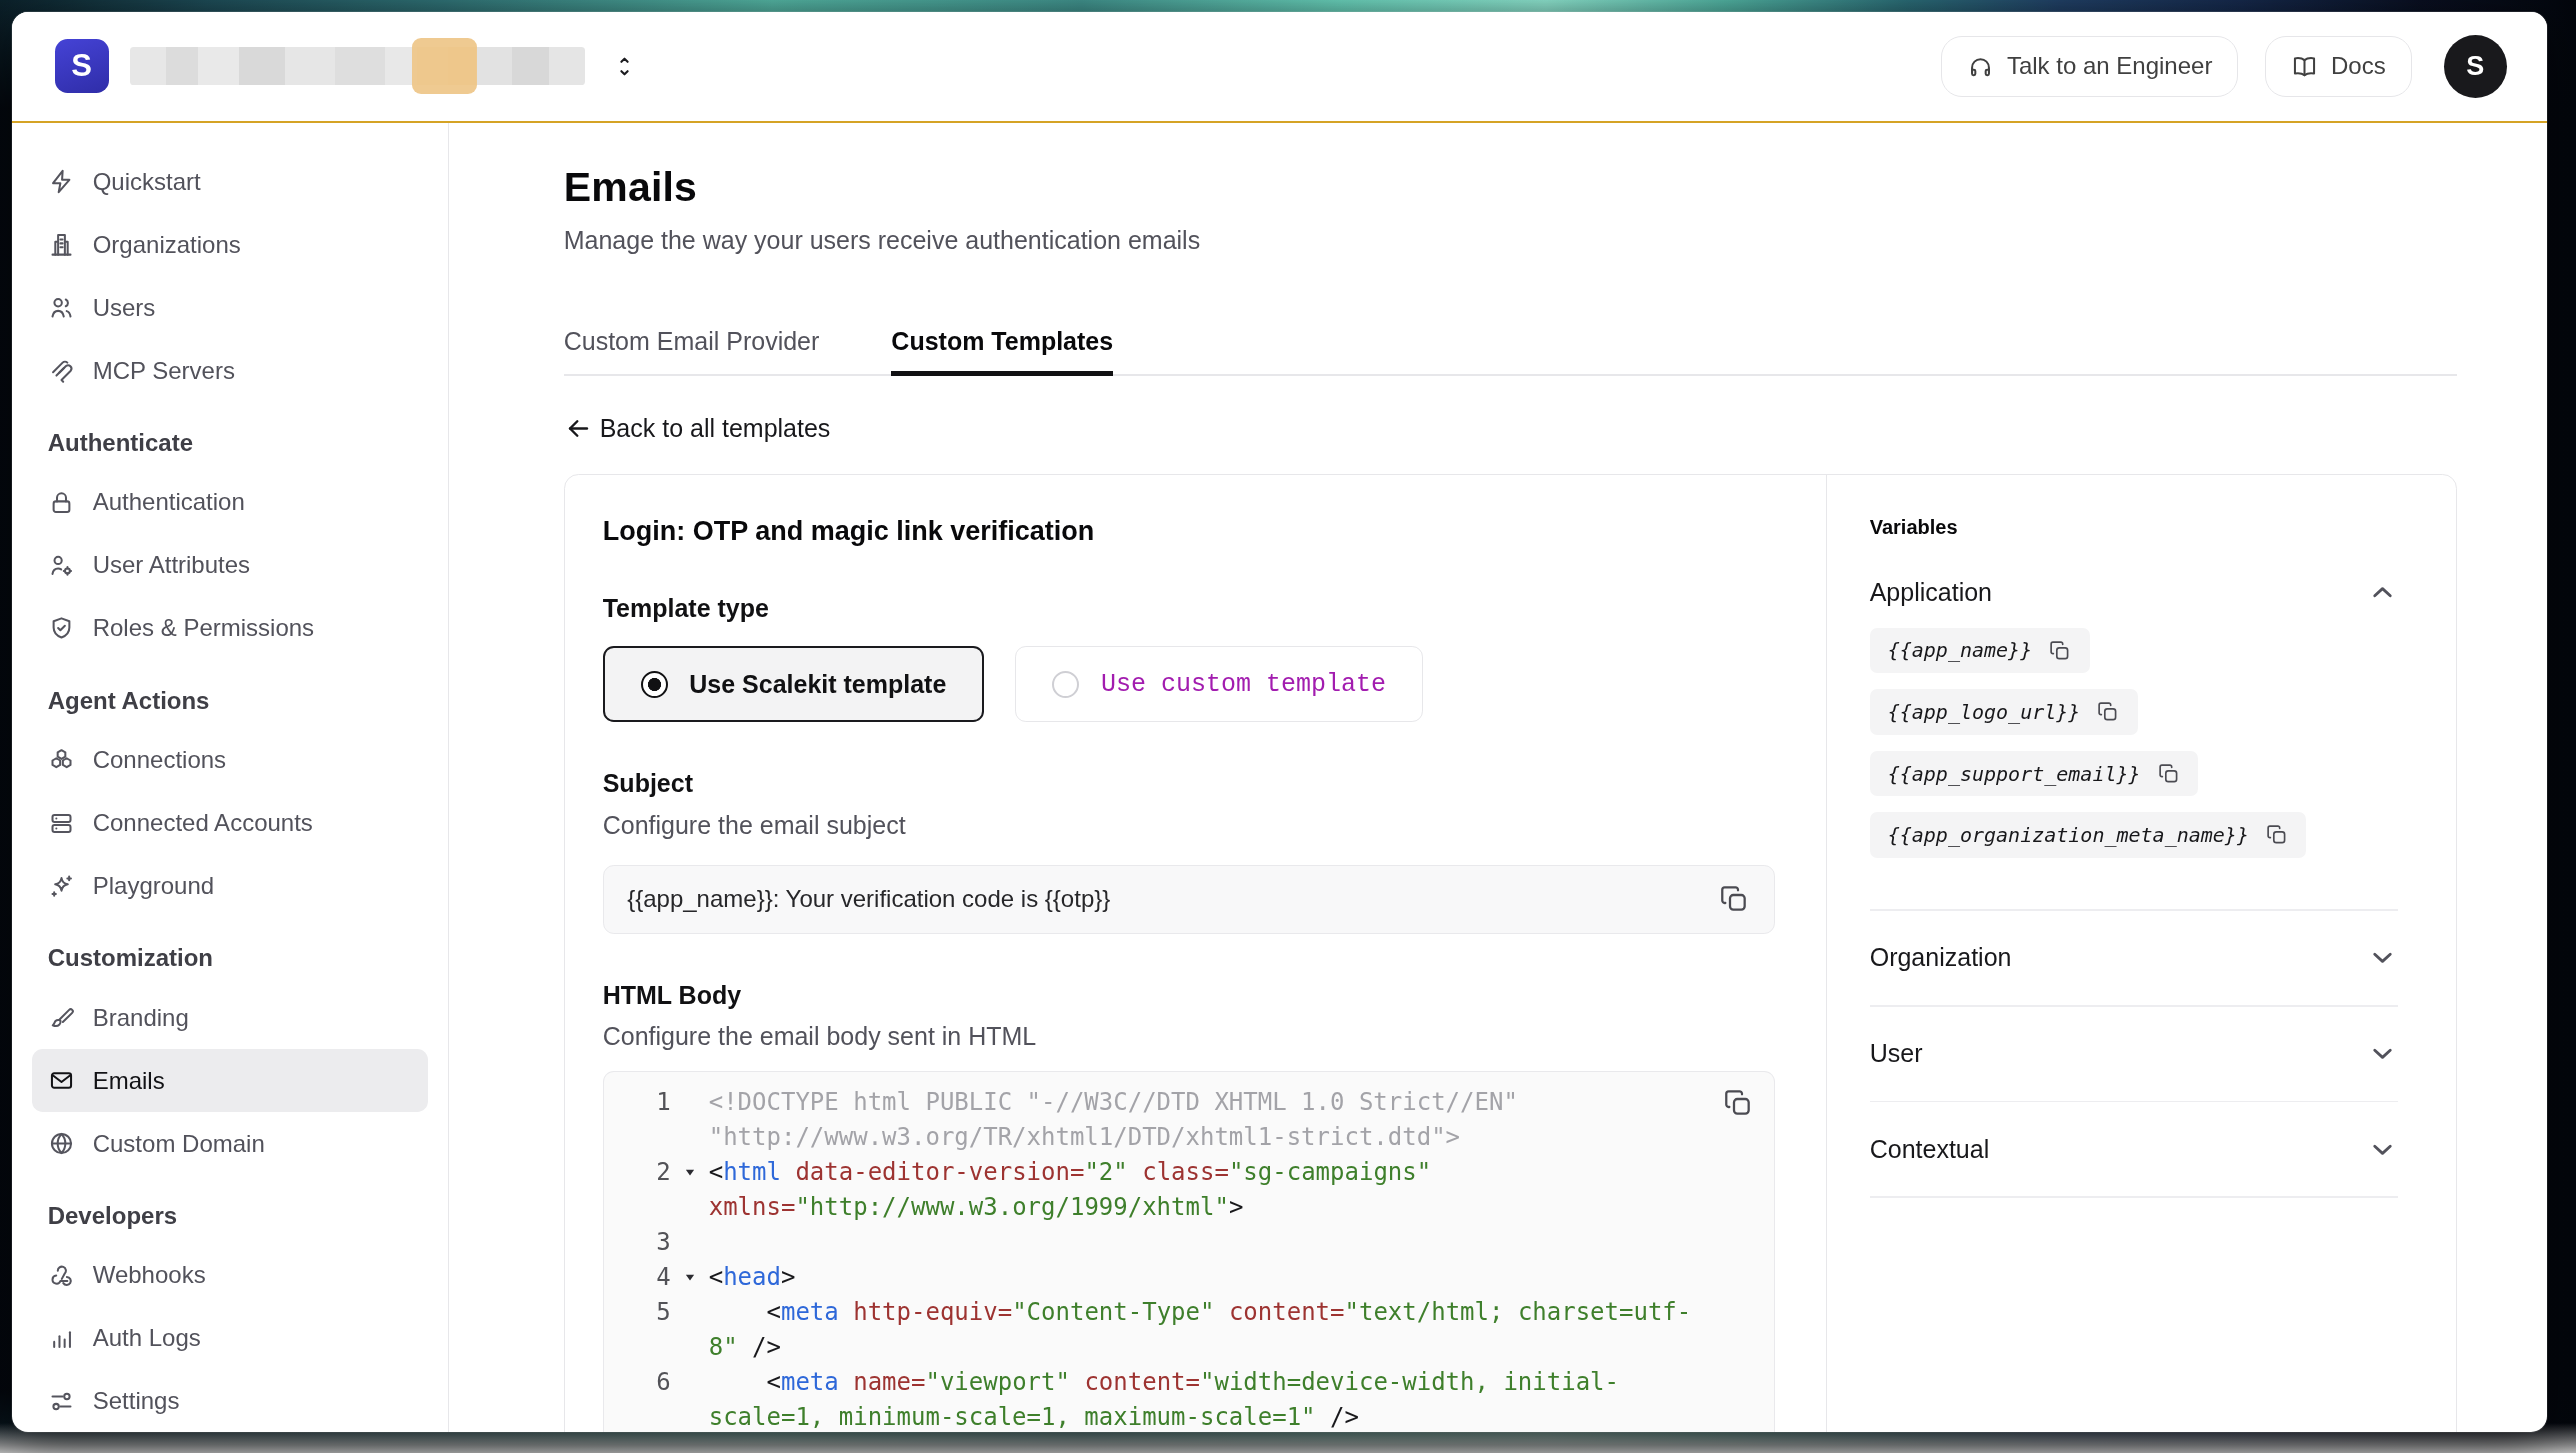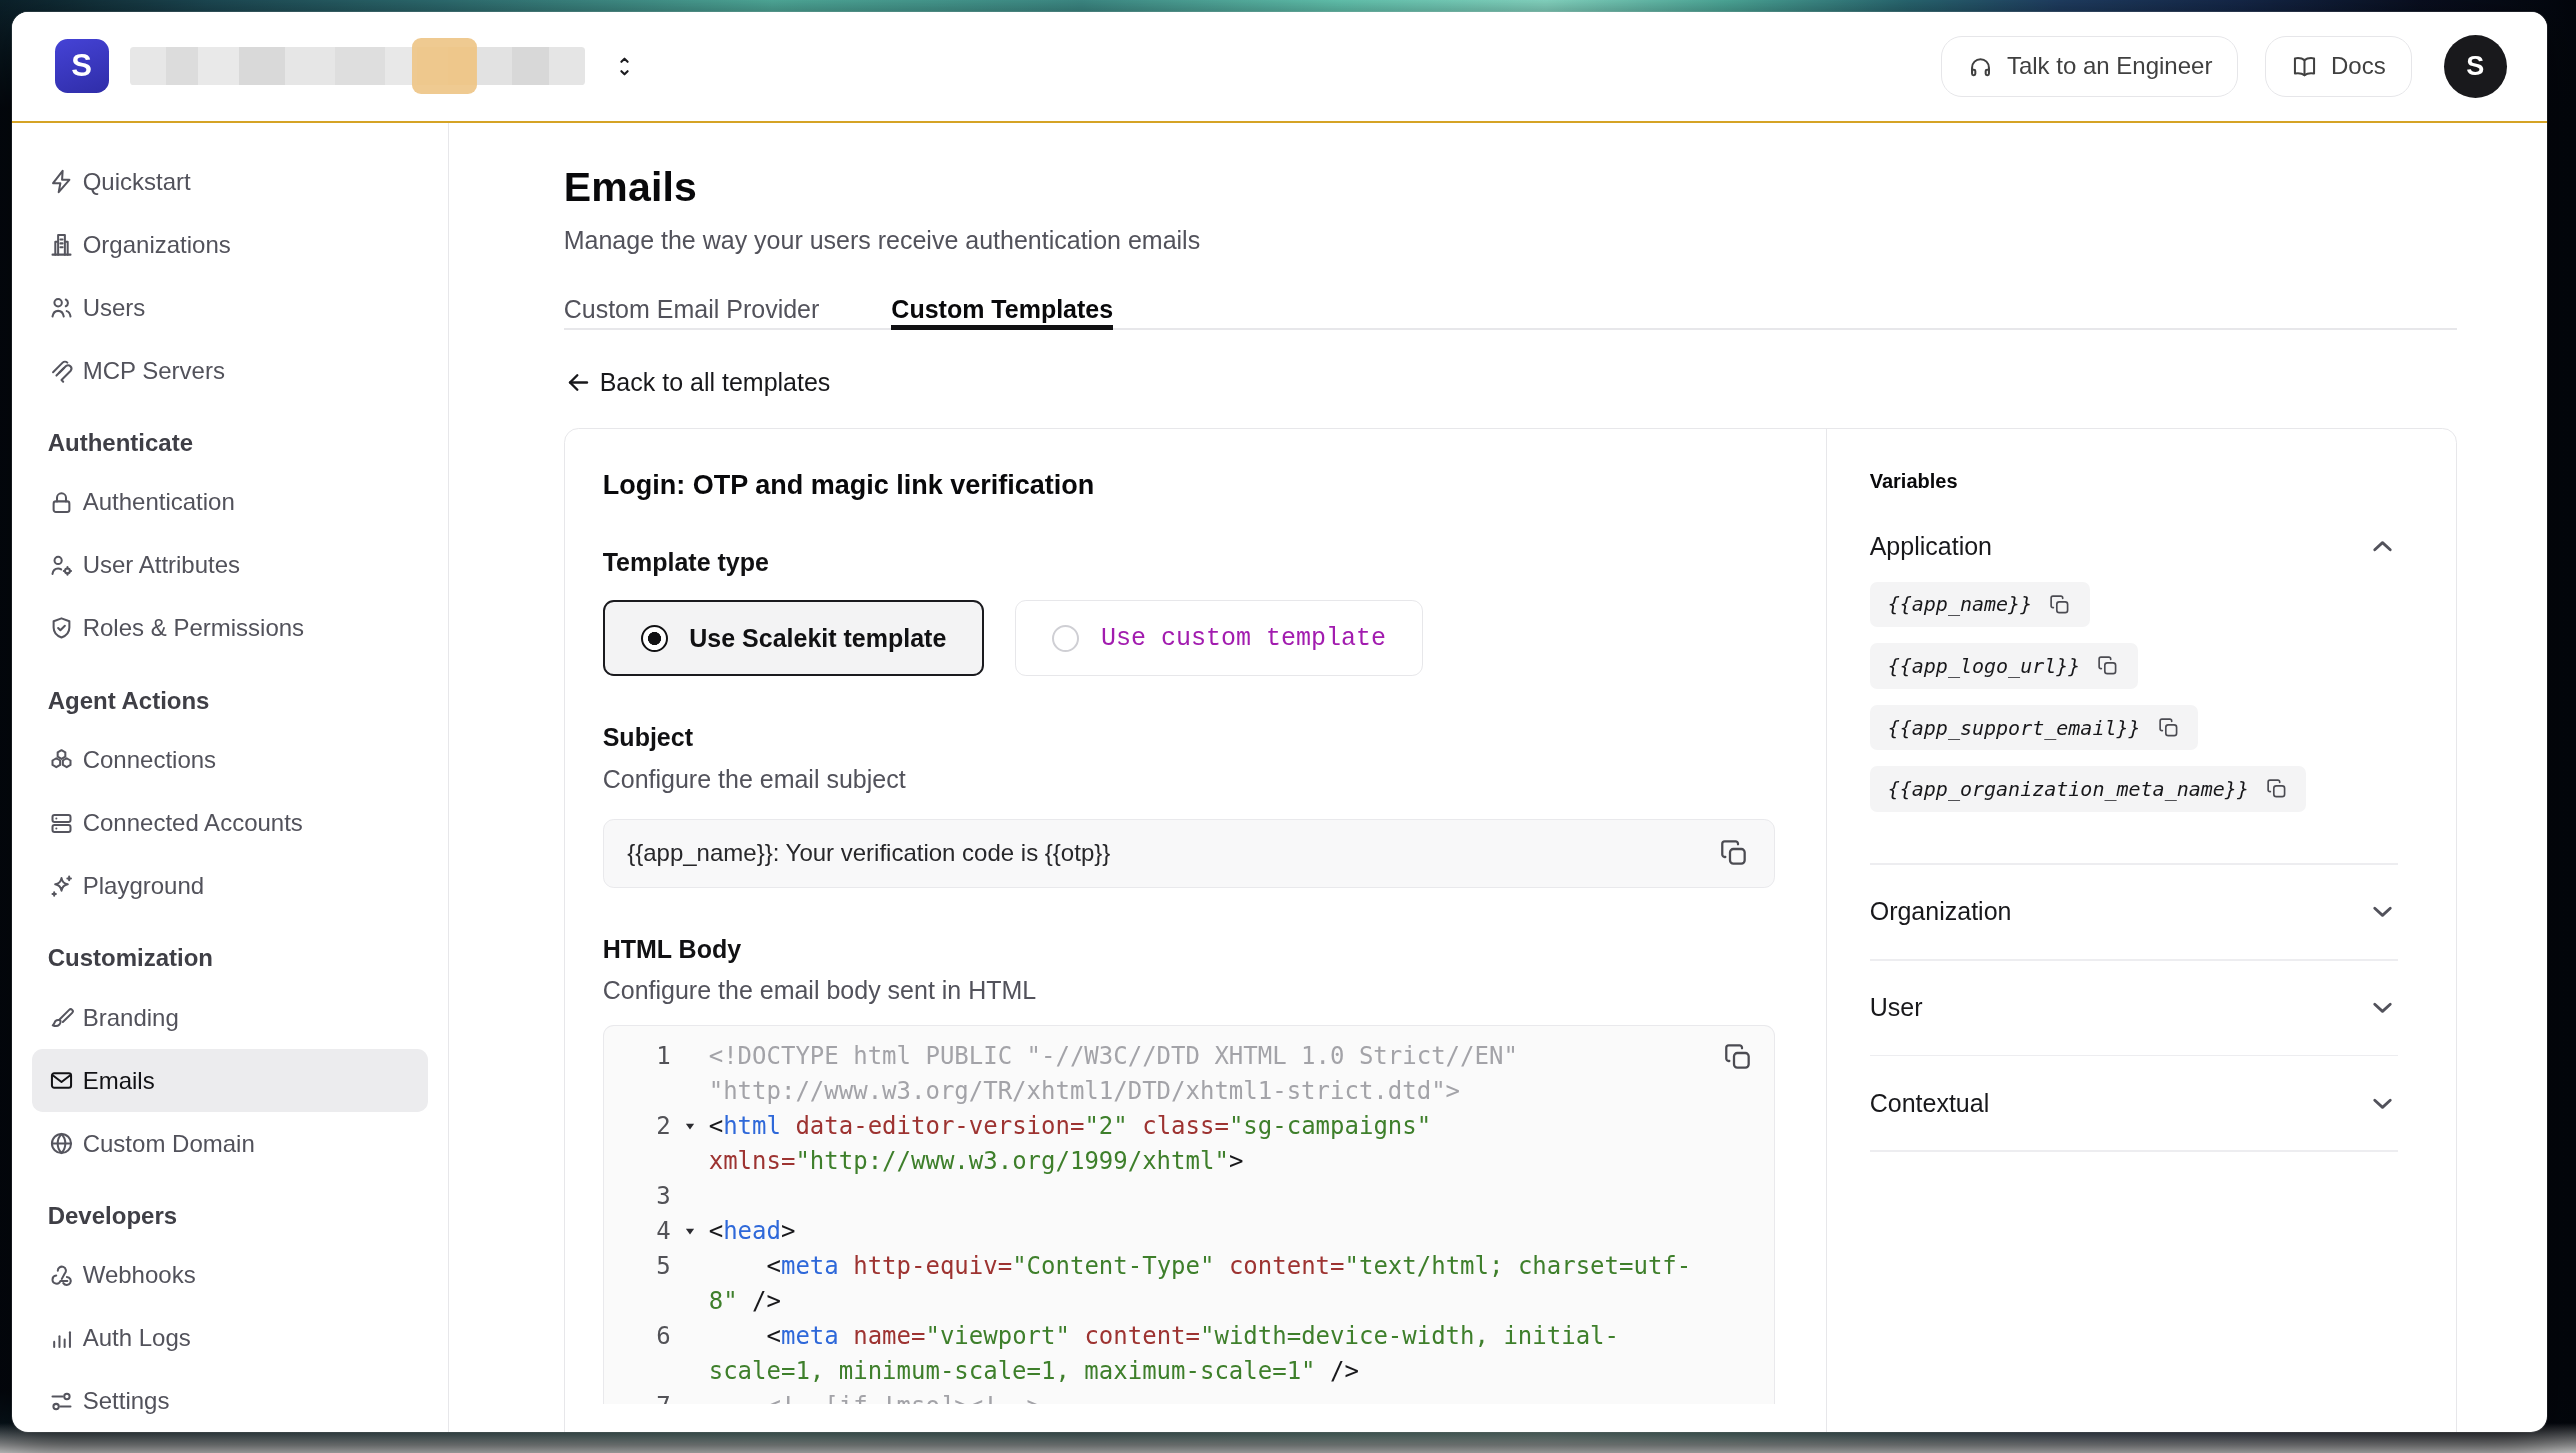--- a/index.html
+++ b/index.html
@@ -29,32 +29,32 @@
   .topbar-spacer{ flex:1; }
   .top-btn{ display:flex; align-items:center; gap:12.6px; height:61px; padding:0 25px; border:1.8px solid #e6e6e9; border-radius:21px;
     background:#fff; font-size:24px; font-weight:500; color:#404040; cursor:pointer; }
   .top-btn + .top-btn{ margin-left:27px; }
   .avatar{ width:63px; height:63px; border-radius:50%; background:#19191c; color:#fff; display:flex; align-items:center; justify-content:center;
     font-size:27px; font-weight:600; margin-left:32px; cursor:pointer; }
   .accent-line{ height:2.7px; background:#d5a325; flex:0 0 auto; }
   
   .body-row{ flex:1; display:flex; min-height:0; }
   .sidebar{ width:437px; flex:0 0 auto; border-right:1.8px solid #e7e7ea; padding:27px 20px 0 20px; overflow:hidden; }
-  .side-item{ display:flex; align-items:center; gap:8px; height:63px; padding:0 16px; border-radius:10.8px; color:#52525b;
+  .side-item{ display:flex; align-items:center; gap:18px; height:63px; padding:0 16px; border-radius:10.8px; color:#52525b;
     font-size:24px; cursor:pointer; }
   .side-item .s-icon{ color:#55555e; }
   .side-item.selected{ background:#ececee; color:#131316; font-weight:500; }
   .side-item.selected .s-icon{ color:#131316; }
   .side-header{ display:flex; align-items:center; height:56px; margin-top:12.6px; padding:0 16px; font-size:24px; font-weight:700; color:#3f3f46; }
   
   .main{ flex:1; min-width:0; padding:41px 90px 0 115px; overflow:hidden; }
   .page-title{ font-size:41px; font-weight:600; color:#09090b; letter-spacing:0.2px; }
   .page-sub{ margin-top:14.4px; font-size:25px; color:#52525b; }
   .tabs{ margin-top:40px; display:flex; gap:72px; position:relative; }
-  .tab{ font-size:25px; color:#52525b; padding-bottom:4px; cursor:pointer; position:relative; }
+  .tab{ font-size:25px; color:#52525b; padding-bottom:18px; cursor:pointer; position:relative;margin-top:32px; }
   .tab.active{ color:#09090b; font-weight:600; }
   .tab.active::after{ content:""; position:absolute; left:0; right:0; bottom:-1.8px; height:4.5px; background:#111113; }
   .tabs-divider{ height:1.8px; background:#e7e7ea; }
   .back-row{ margin-top:38px; display:flex; align-items:center; gap:7px; font-size:25px; font-weight:500; color:#18181b; cursor:pointer; width:max-content;}
   
   .card{ margin-top:31px; border:1.8px solid #e7e7ea; border-radius:14.4px; display:flex; align-items:stretch; min-height:1082px; background:#fff;}
   .card-left{ flex:1; min-width:0; padding:41px 51px 0 38px; }
   .card-title{ font-size:27px; font-weight:600; color:#09090b; }
   .field-label{ margin-top:47px; font-size:25px; font-weight:600; color:#111113; }
   .field-help{ margin-top:12.6px; font-size:25px; color:#52525b; }

